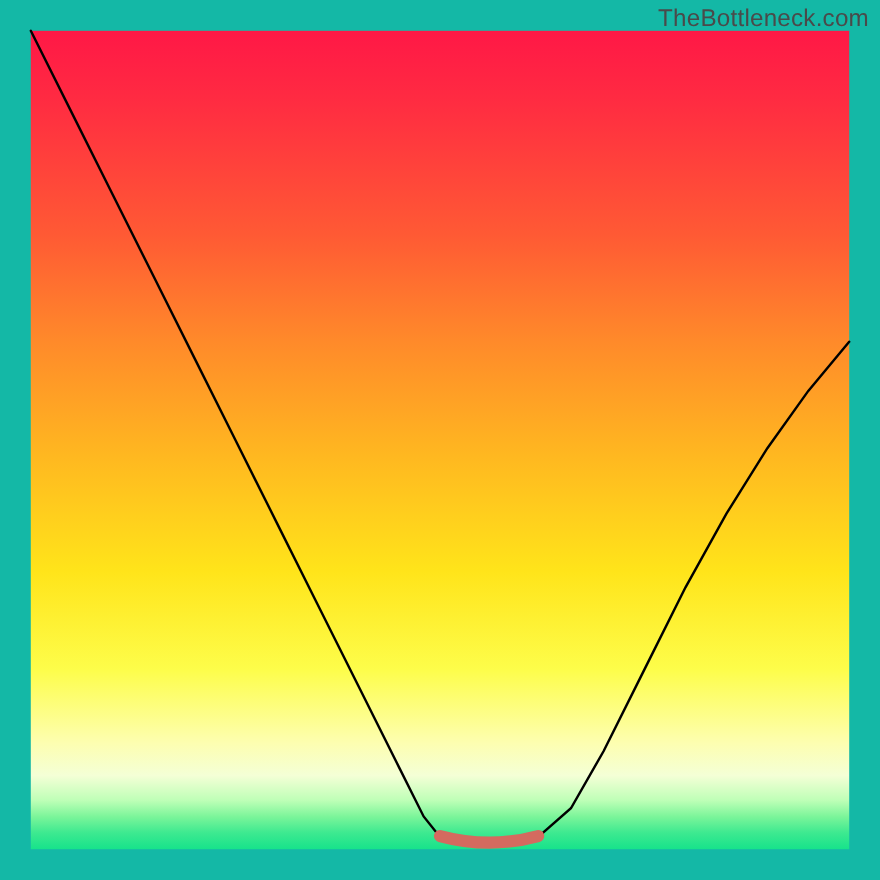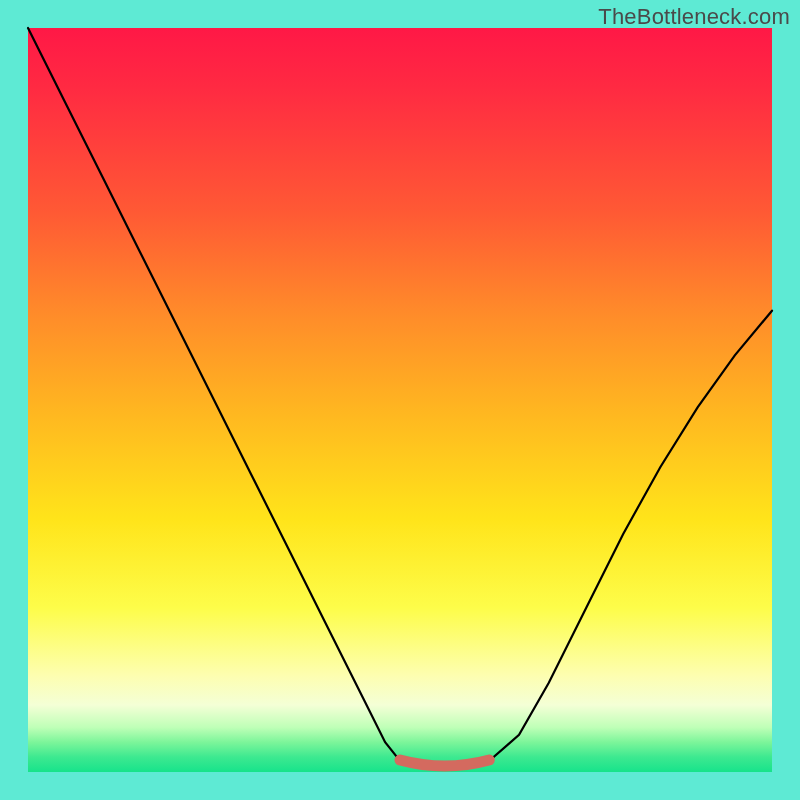--- a/index.html
+++ b/index.html
@@ -8,21 +8,21 @@
     width: 800px;
     height: 800px;
     background: #000;
     overflow: hidden;
     font-family: Arial, Helvetica, sans-serif;
   }
   .frame {
     position: relative;
     width: 800px;
     height: 800px;
-    background: #5eead4;
+    background: #14b8a6;
   }
   .plot-area {
     position: absolute;
     left: 28px;
     top: 28px;
     width: 744px;
     height: 744px;
     
     background: linear-gradient(
       to bottom,

